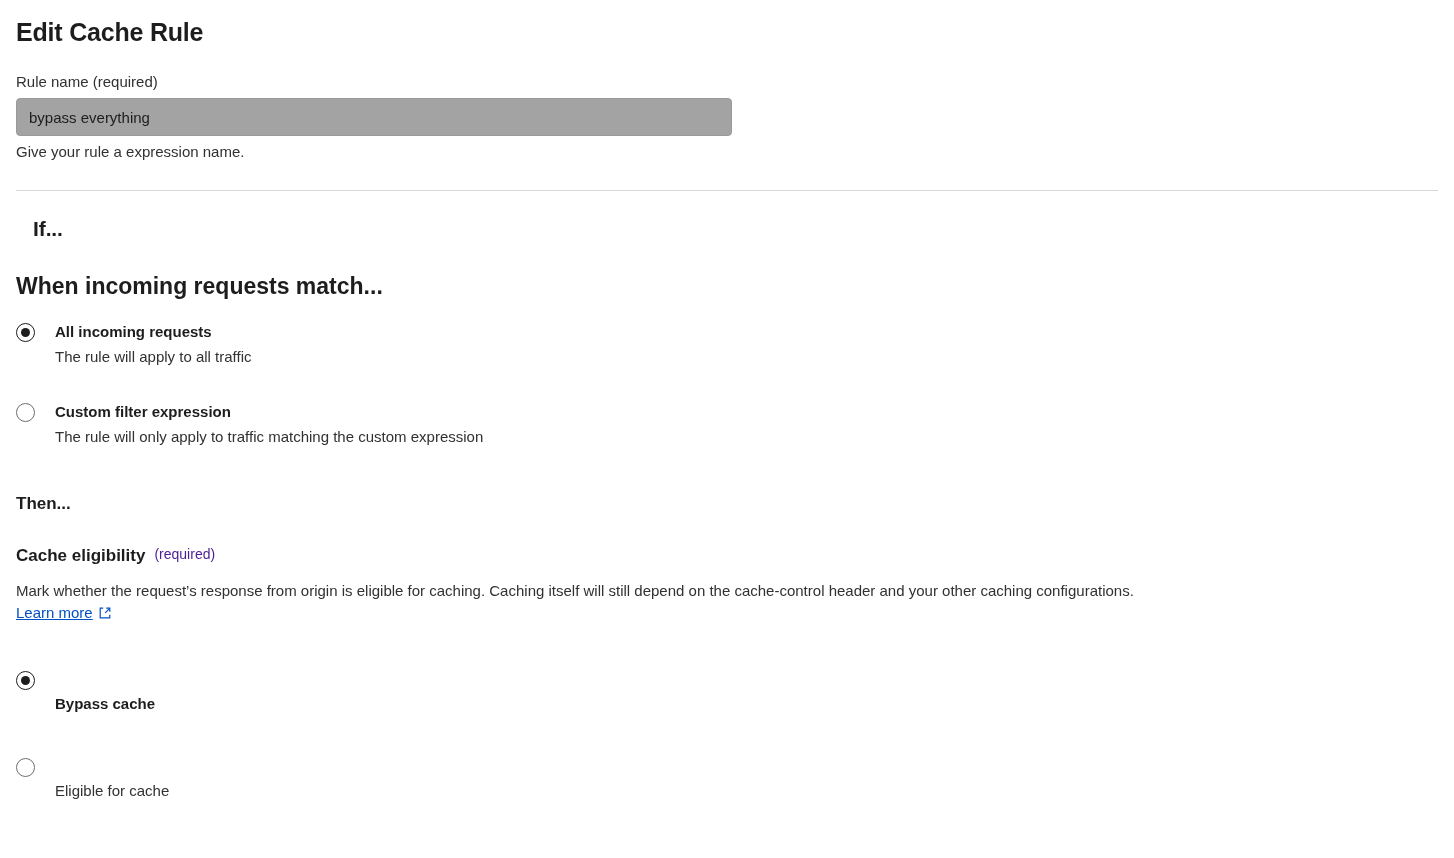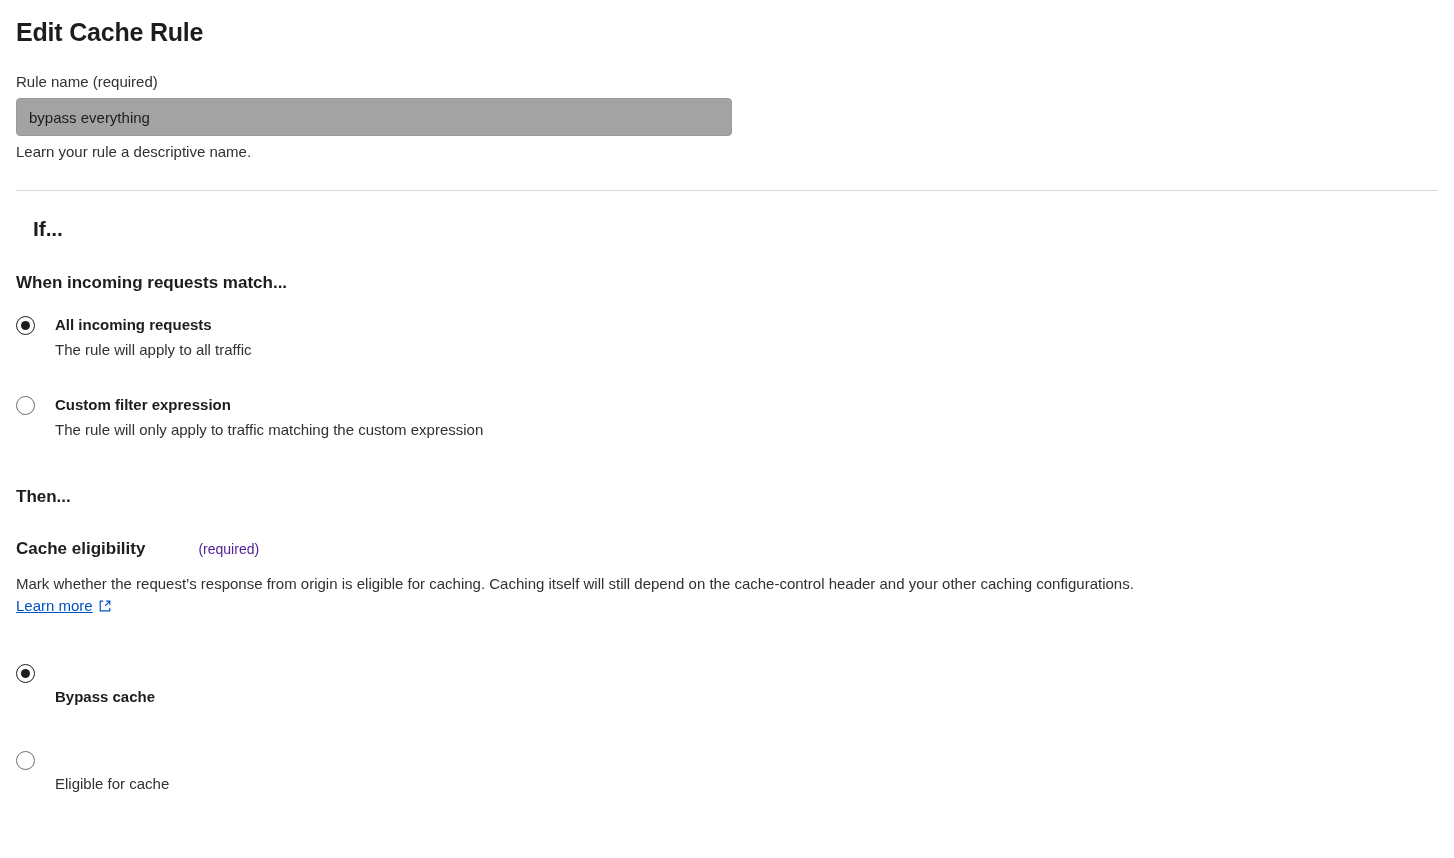--- a/index.html
+++ b/index.html
@@ -55,21 +55,21 @@
     width: 1422px;
   }
   .section-title {
     font-size: 21px;
     font-weight: bold;
     color: #1d1d1d;
     margin: 26px 0 0 17px;
     letter-spacing: -0.1px;
   }
   .subsection-title {
-    font-size: 17px;
+    font-size: 23px;
     font-weight: bold;
     color: #1d1d1d;
     margin: 32px 0 0 0;
   }
   .radio-group {
     margin-top: 22px;
   }
   .radio-row {
     display: flex;
     align-items: flex-start;
@@ -120,22 +120,21 @@
   }
   .then-title {
     font-size: 17px;
     font-weight: bold;
     color: #1d1d1d;
     margin: 48px 0 0 0;
   }
   .cache-elig-row {
     margin: 32px 0 0 0;
     display: flex;
-    align-items: center;
-    gap: 44px;
+    align-items: flex-start;
   }
   .cache-elig-label {
     font-size: 17px;
     font-weight: bold;
     color: #1d1d1d;
   }
   .cache-elig-required {
     font-size: 14px;
     color: #4c1d95;
     margin-left: 9px;
@@ -168,21 +167,21 @@
 </head>
 <body>
 
 <div class="page">
 
   <h1 class="page-title">Edit Cache Rule</h1>
 
   <div>
     <div class="field-label">Rule name (required)</div>
     <input class="text-input" type="text" value="bypass everything" style="">
-    <div class="help-text">Learn your rule a descriptive name.</div>
+    <div class="help-text">Give your rule a expression name.</div>
   </div>
 
   <hr class="divider">
 
   <h2 class="section-title">If...</h2>
 
   <h3 class="subsection-title">When incoming requests match...</h3>
 
   <div class="radio-group">
 

